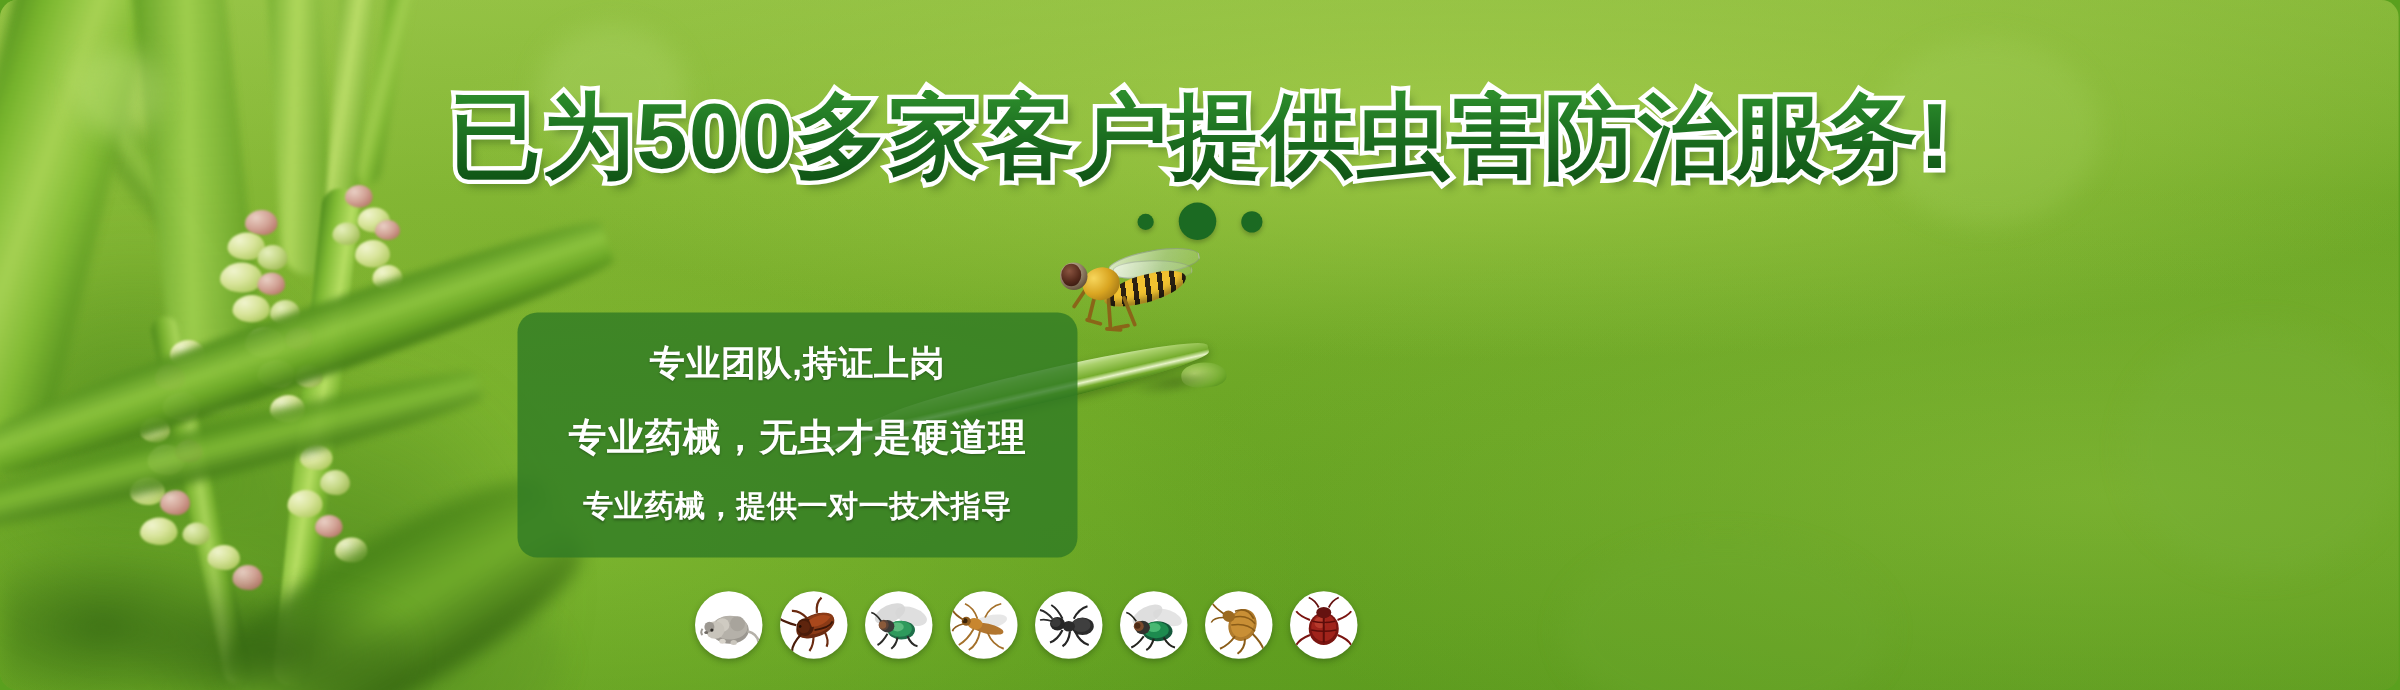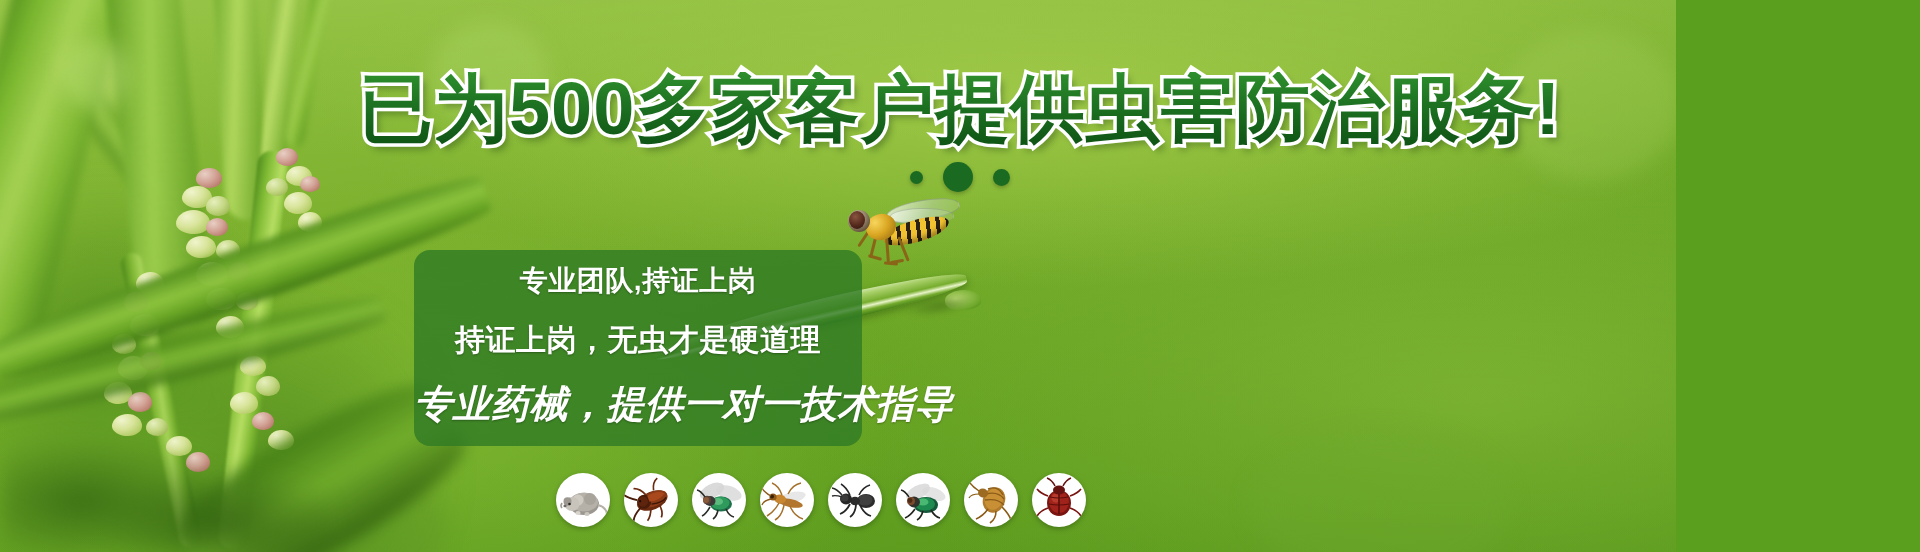--- a/index.html
+++ b/index.html
@@ -3,22 +3,23 @@
 <meta charset="utf-8">
 <style>
   * { margin:0; padding:0; box-sizing:border-box; }
   html,body { width:1920px; height:552px; overflow:hidden; }
   body {
     font-family:"Liberation Sans", sans-serif;
     background:#5aa01e;
     position:relative;
   }
   #banner {
-    position:absolute; left:0; top:0; width:1676px; height:552px;
+    position:absolute; left:0; top:0; width:1919px; height:552px;
     overflow:hidden;
+    border-radius:14px;
   }
 
   
   .bg-base {
     position:absolute; inset:0;
     background:
       radial-gradient(ellipse 70% 55% at 62% 18%, #9cc644 0%, rgba(140,190,56,0) 62%),
       radial-gradient(ellipse 60% 70% at 88% 72%, #7fb433 0%, rgba(127,180,51,0) 65%),
       radial-gradient(ellipse 48% 60% at 22% 78%, #84bb33 0%, rgba(132,187,51,0) 68%),
       linear-gradient(168deg, #8dbd3c 0%, #79ae2b 38%, #6aa524 62%, #5f9d20 100%);
@@ -242,21 +243,21 @@
   }
   .promo-line {
     color:#ffffff;
     font-weight:bold;
     text-align:center;
     white-space:nowrap;
     text-shadow:0 1px 2px rgba(0,0,0,.30);
   }
   .promo-line.l1 { font-size:28px; letter-spacing:.5px; margin-bottom:20px; }
   .promo-line.l2 { font-size:30px; letter-spacing:.5px; margin-bottom:18px; }
-  .promo-line.l3 { font-size:38px; letter-spacing:.5px;font-style:italic; }
+  .promo-line.l3 { font-size:24px; letter-spacing:.5px; }
 
   
   #check-list {
     position:absolute; left:866px; top:340px; width:560px;
     z-index:5;
   }
   .check-item {
     display:flex; align-items:center; gap:14px;
     margin-bottom:22px;
   }
@@ -392,21 +393,21 @@
   <div id="headline"><span class="hl-inner">已为500多家客户提供虫害防治服务!</span></div>
 
   <div id="dots">
     <span class="dot s"></span>
     <span class="dot l"></span>
     <span class="dot m"></span>
   </div>
 
   <div id="promo-panel">
     <div class="promo-line l1">专业团队,持证上岗</div>
-    <div class="promo-line l2">持证上岗，无虫才是硬道理</div>
+    <div class="promo-line l2">专业药械，无虫才是硬道理</div>
     <div class="promo-line l3">专业药械，提供一对一技术指导</div>
   </div>
 
 
   <div id="pest-row">
 
     <span class="pest">
       <svg width="54" height="54" viewBox="0 0 54 54">
         <ellipse cx="28" cy="31" rx="15" ry="11" fill="#9b9790"></ellipse>
         <ellipse cx="28" cy="29" rx="14" ry="9.5" fill="#b5b1a9"></ellipse>

